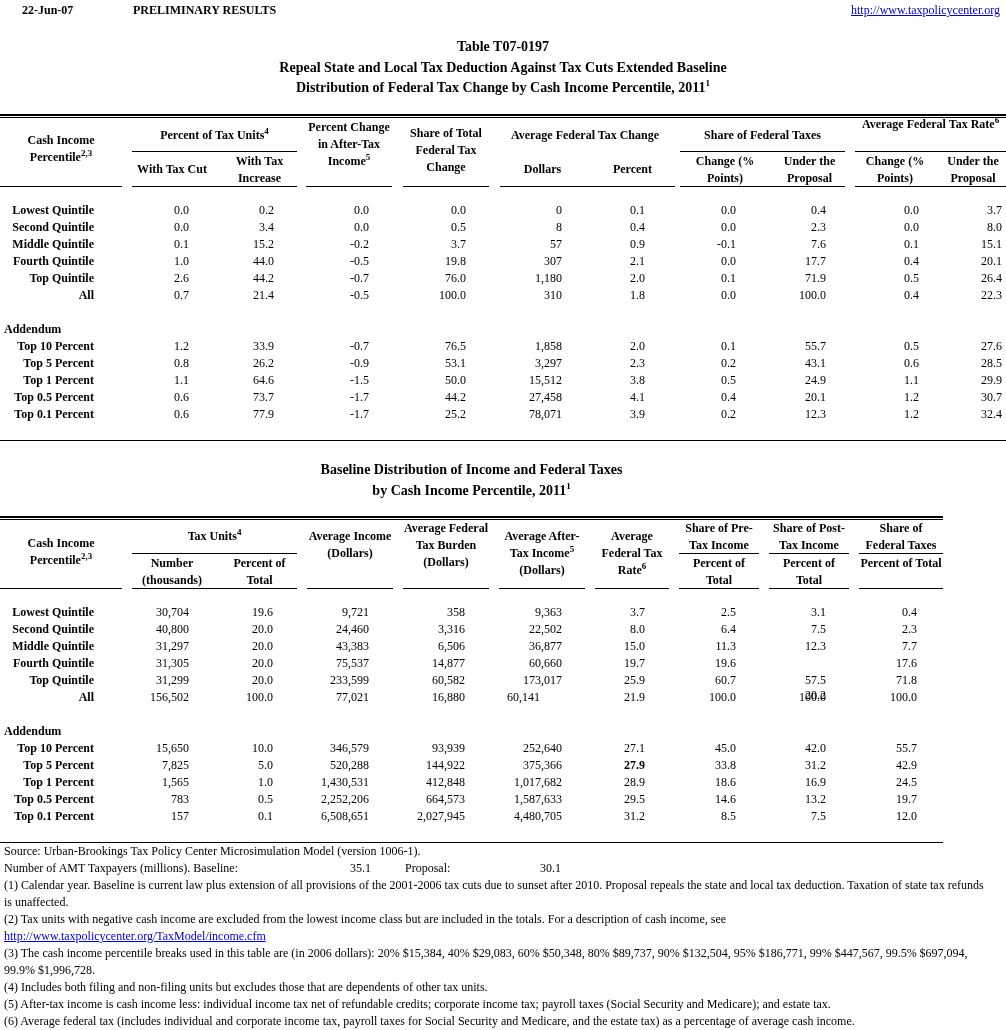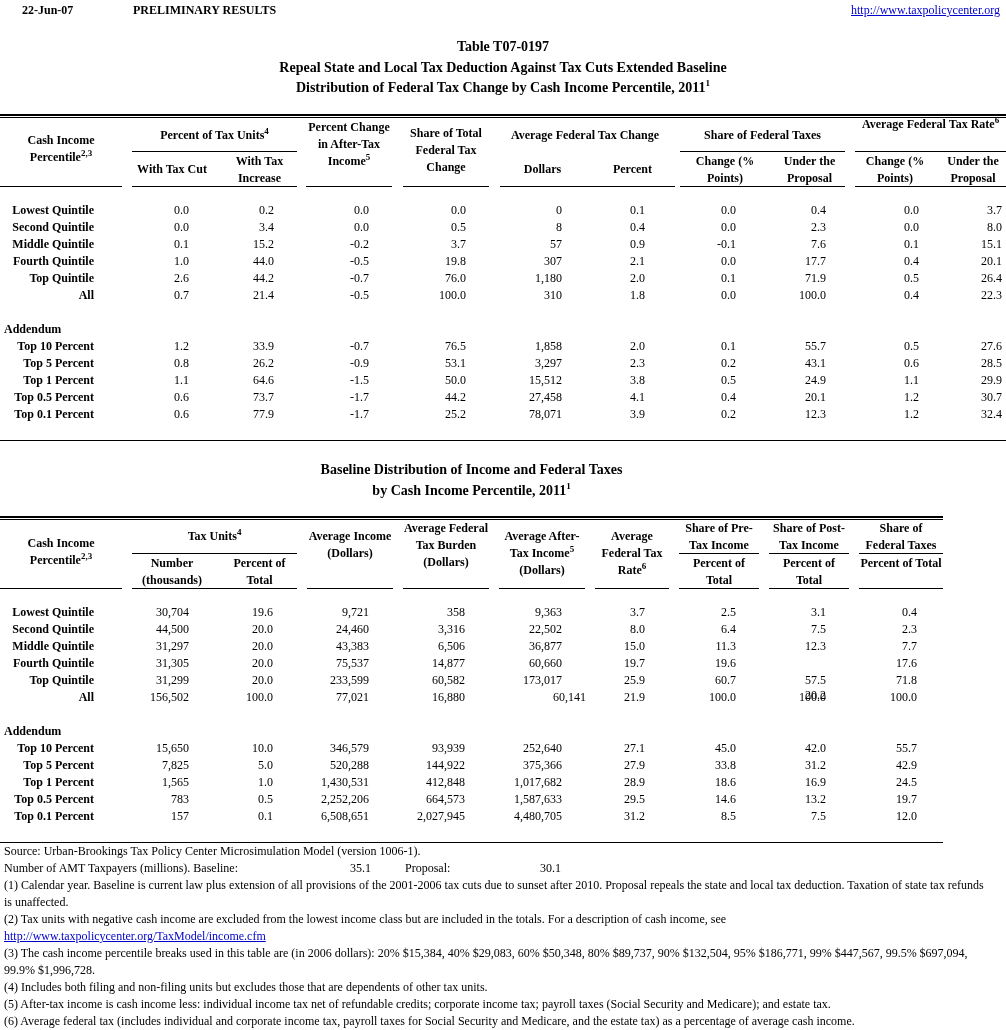--- a/index.html
+++ b/index.html
@@ -230,21 +230,21 @@
     <div class="abs cell" style="right: 817px; top: 605px;">30,704</div>
     <div class="abs cell" style="right: 733px; top: 605px;">19.6</div>
     <div class="abs cell" style="right: 637px; top: 605px;">9,721</div>
     <div class="abs cell" style="right: 541px; top: 605px;">358</div>
     <div class="abs cell" style="right: 444px; top: 605px;">9,363</div>
     <div class="abs cell" style="right: 361px; top: 605px;">3.7</div>
     <div class="abs cell" style="right: 270px; top: 605px;">2.5</div>
     <div class="abs cell" style="right: 180px; top: 605px;">3.1</div>
     <div class="abs cell" style="right: 89px; top: 605px;">0.4</div>
     <div class="abs rowlabel" style="left: 0px; width: 94px; top: 622px;">Second Quintile</div>
-    <div class="abs cell" style="right: 817px; top: 622px;">44,500</div>
+    <div class="abs cell" style="right: 817px; top: 622px;">40,800</div>
     <div class="abs cell" style="right: 733px; top: 622px;">20.0</div>
     <div class="abs cell" style="right: 637px; top: 622px;">24,460</div>
     <div class="abs cell" style="right: 541px; top: 622px;">3,316</div>
     <div class="abs cell" style="right: 444px; top: 622px;">22,502</div>
     <div class="abs cell" style="right: 361px; top: 622px;">8.0</div>
     <div class="abs cell" style="right: 270px; top: 622px;">6.4</div>
     <div class="abs cell" style="right: 180px; top: 622px;">7.5</div>
     <div class="abs cell" style="right: 89px; top: 622px;">2.3</div>
     <div class="abs rowlabel" style="left: 0px; width: 94px; top: 639px;">Middle Quintile</div>
     <div class="abs cell" style="right: 817px; top: 639px;">31,297</div>
@@ -274,21 +274,21 @@
     <div class="abs cell" style="right: 444px; top: 673px;">173,017</div>
     <div class="abs cell" style="right: 361px; top: 673px;">25.9</div>
     <div class="abs cell" style="right: 270px; top: 673px;">60.7</div>
     <div class="abs cell" style="right: 180px; top: 673px;">57.5</div>
     <div class="abs cell" style="right: 89px; top: 673px;">71.8</div>
     <div class="abs rowlabel" style="left: 0px; width: 94px; top: 690px;">All</div>
     <div class="abs cell" style="right: 817px; top: 690px;">156,502</div>
     <div class="abs cell" style="right: 733px; top: 690px;">100.0</div>
     <div class="abs cell" style="right: 637px; top: 690px;">77,021</div>
     <div class="abs cell" style="right: 541px; top: 690px;">16,880</div>
-    <div class="abs cell" style="right: 420px; top: 690px;">60,141</div>
+    <div class="abs cell" style="right: 466px; top: 690px;">60,141</div>
     <div class="abs cell" style="right: 361px; top: 690px;">21.9</div>
     <div class="abs cell" style="right: 270px; top: 690px;">100.0</div>
     <div class="abs cell" style="right: 180px; top: 690px;">100.0</div>
     <div class="abs cell" style="right: 89px; top: 690px;">100.0</div>
     <div class="abs addendum" style="top: 724px;">Addendum</div>
     <div class="abs rowlabel" style="left: 0px; width: 94px; top: 741px;">Top 10 Percent</div>
     <div class="abs cell" style="right: 817px; top: 741px;">15,650</div>
     <div class="abs cell" style="right: 733px; top: 741px;">10.0</div>
     <div class="abs cell" style="right: 637px; top: 741px;">346,579</div>
     <div class="abs cell" style="right: 541px; top: 741px;">93,939</div>
@@ -296,21 +296,21 @@
     <div class="abs cell" style="right: 361px; top: 741px;">27.1</div>
     <div class="abs cell" style="right: 270px; top: 741px;">45.0</div>
     <div class="abs cell" style="right: 180px; top: 741px;">42.0</div>
     <div class="abs cell" style="right: 89px; top: 741px;">55.7</div>
     <div class="abs rowlabel" style="left: 0px; width: 94px; top: 758px;">Top 5 Percent</div>
     <div class="abs cell" style="right: 817px; top: 758px;">7,825</div>
     <div class="abs cell" style="right: 733px; top: 758px;">5.0</div>
     <div class="abs cell" style="right: 637px; top: 758px;">520,288</div>
     <div class="abs cell" style="right: 541px; top: 758px;">144,922</div>
     <div class="abs cell" style="right: 444px; top: 758px;">375,366</div>
-    <div class="abs cell" style="right: 361px; top: 758px;">27.9</div>
+    <div class="abs cell" style="right: 361px; top: 758px; font-weight: bold;">27.9</div>
     <div class="abs cell" style="right: 270px; top: 758px;">33.8</div>
     <div class="abs cell" style="right: 180px; top: 758px;">31.2</div>
     <div class="abs cell" style="right: 89px; top: 758px;">42.9</div>
     <div class="abs rowlabel" style="left: 0px; width: 94px; top: 775px;">Top 1 Percent</div>
     <div class="abs cell" style="right: 817px; top: 775px;">1,565</div>
     <div class="abs cell" style="right: 733px; top: 775px;">1.0</div>
     <div class="abs cell" style="right: 637px; top: 775px;">1,430,531</div>
     <div class="abs cell" style="right: 541px; top: 775px;">412,848</div>
     <div class="abs cell" style="right: 444px; top: 775px;">1,017,682</div>
     <div class="abs cell" style="right: 361px; top: 775px;">28.9</div>

